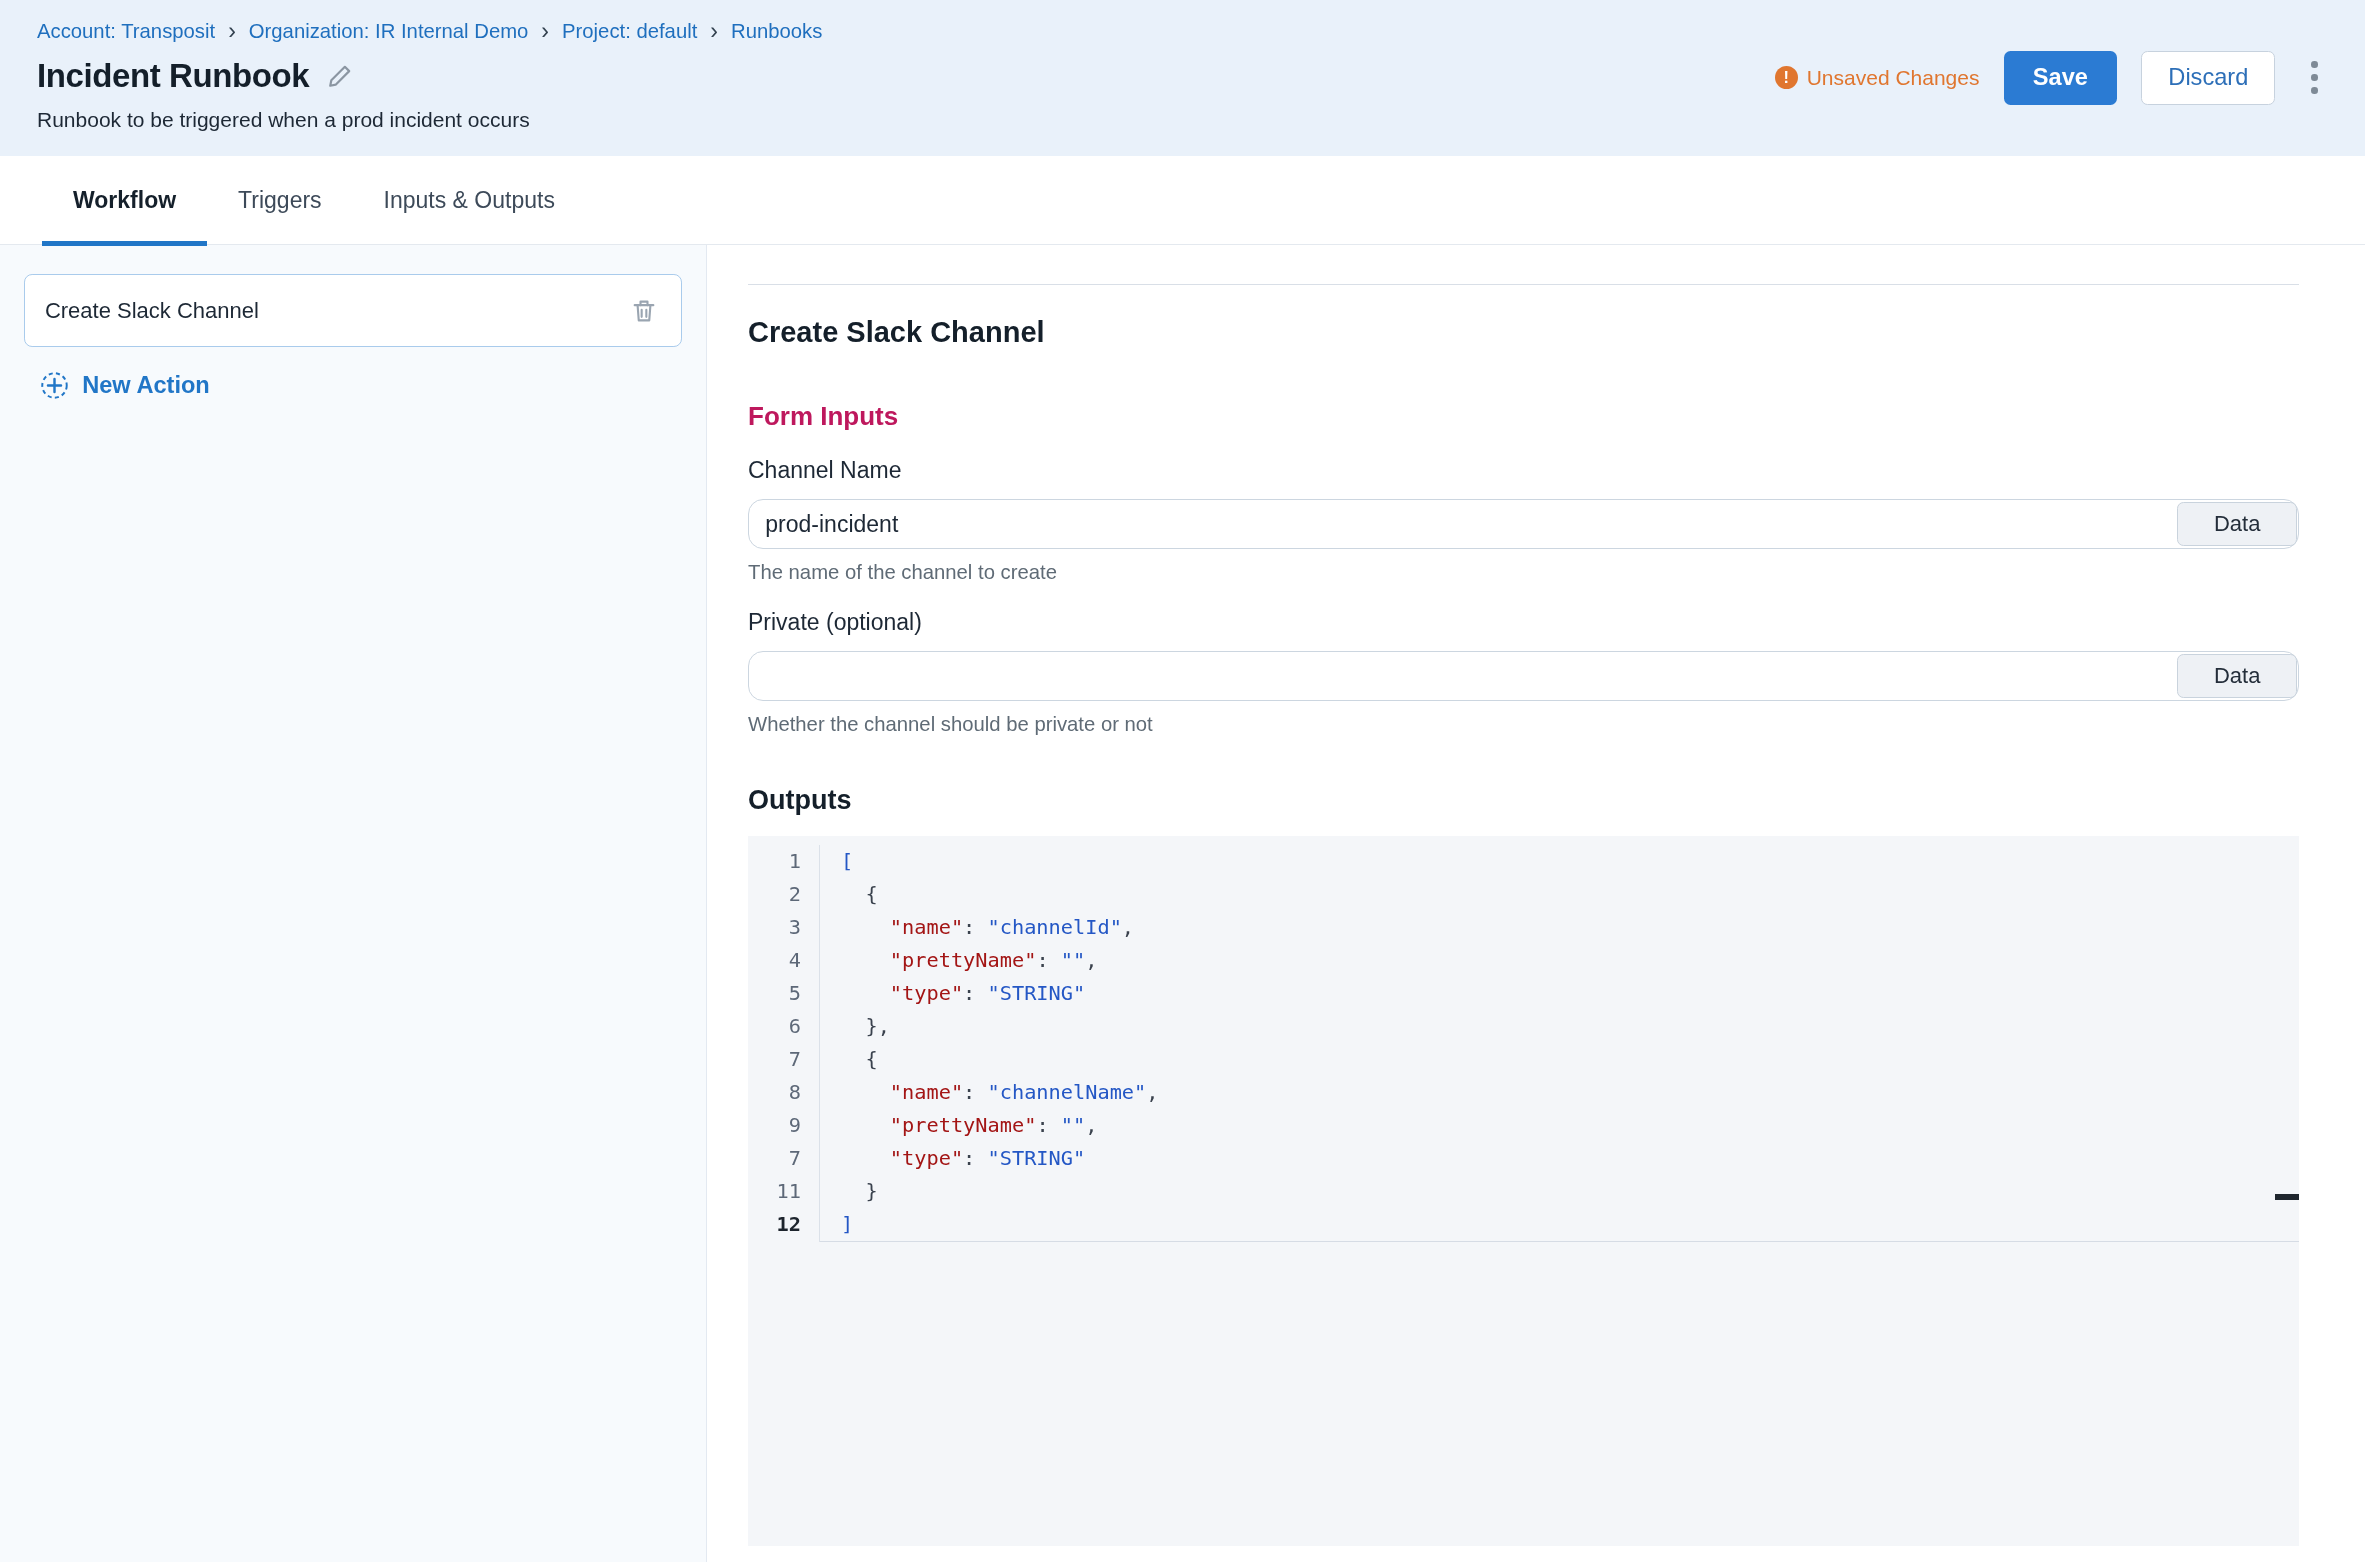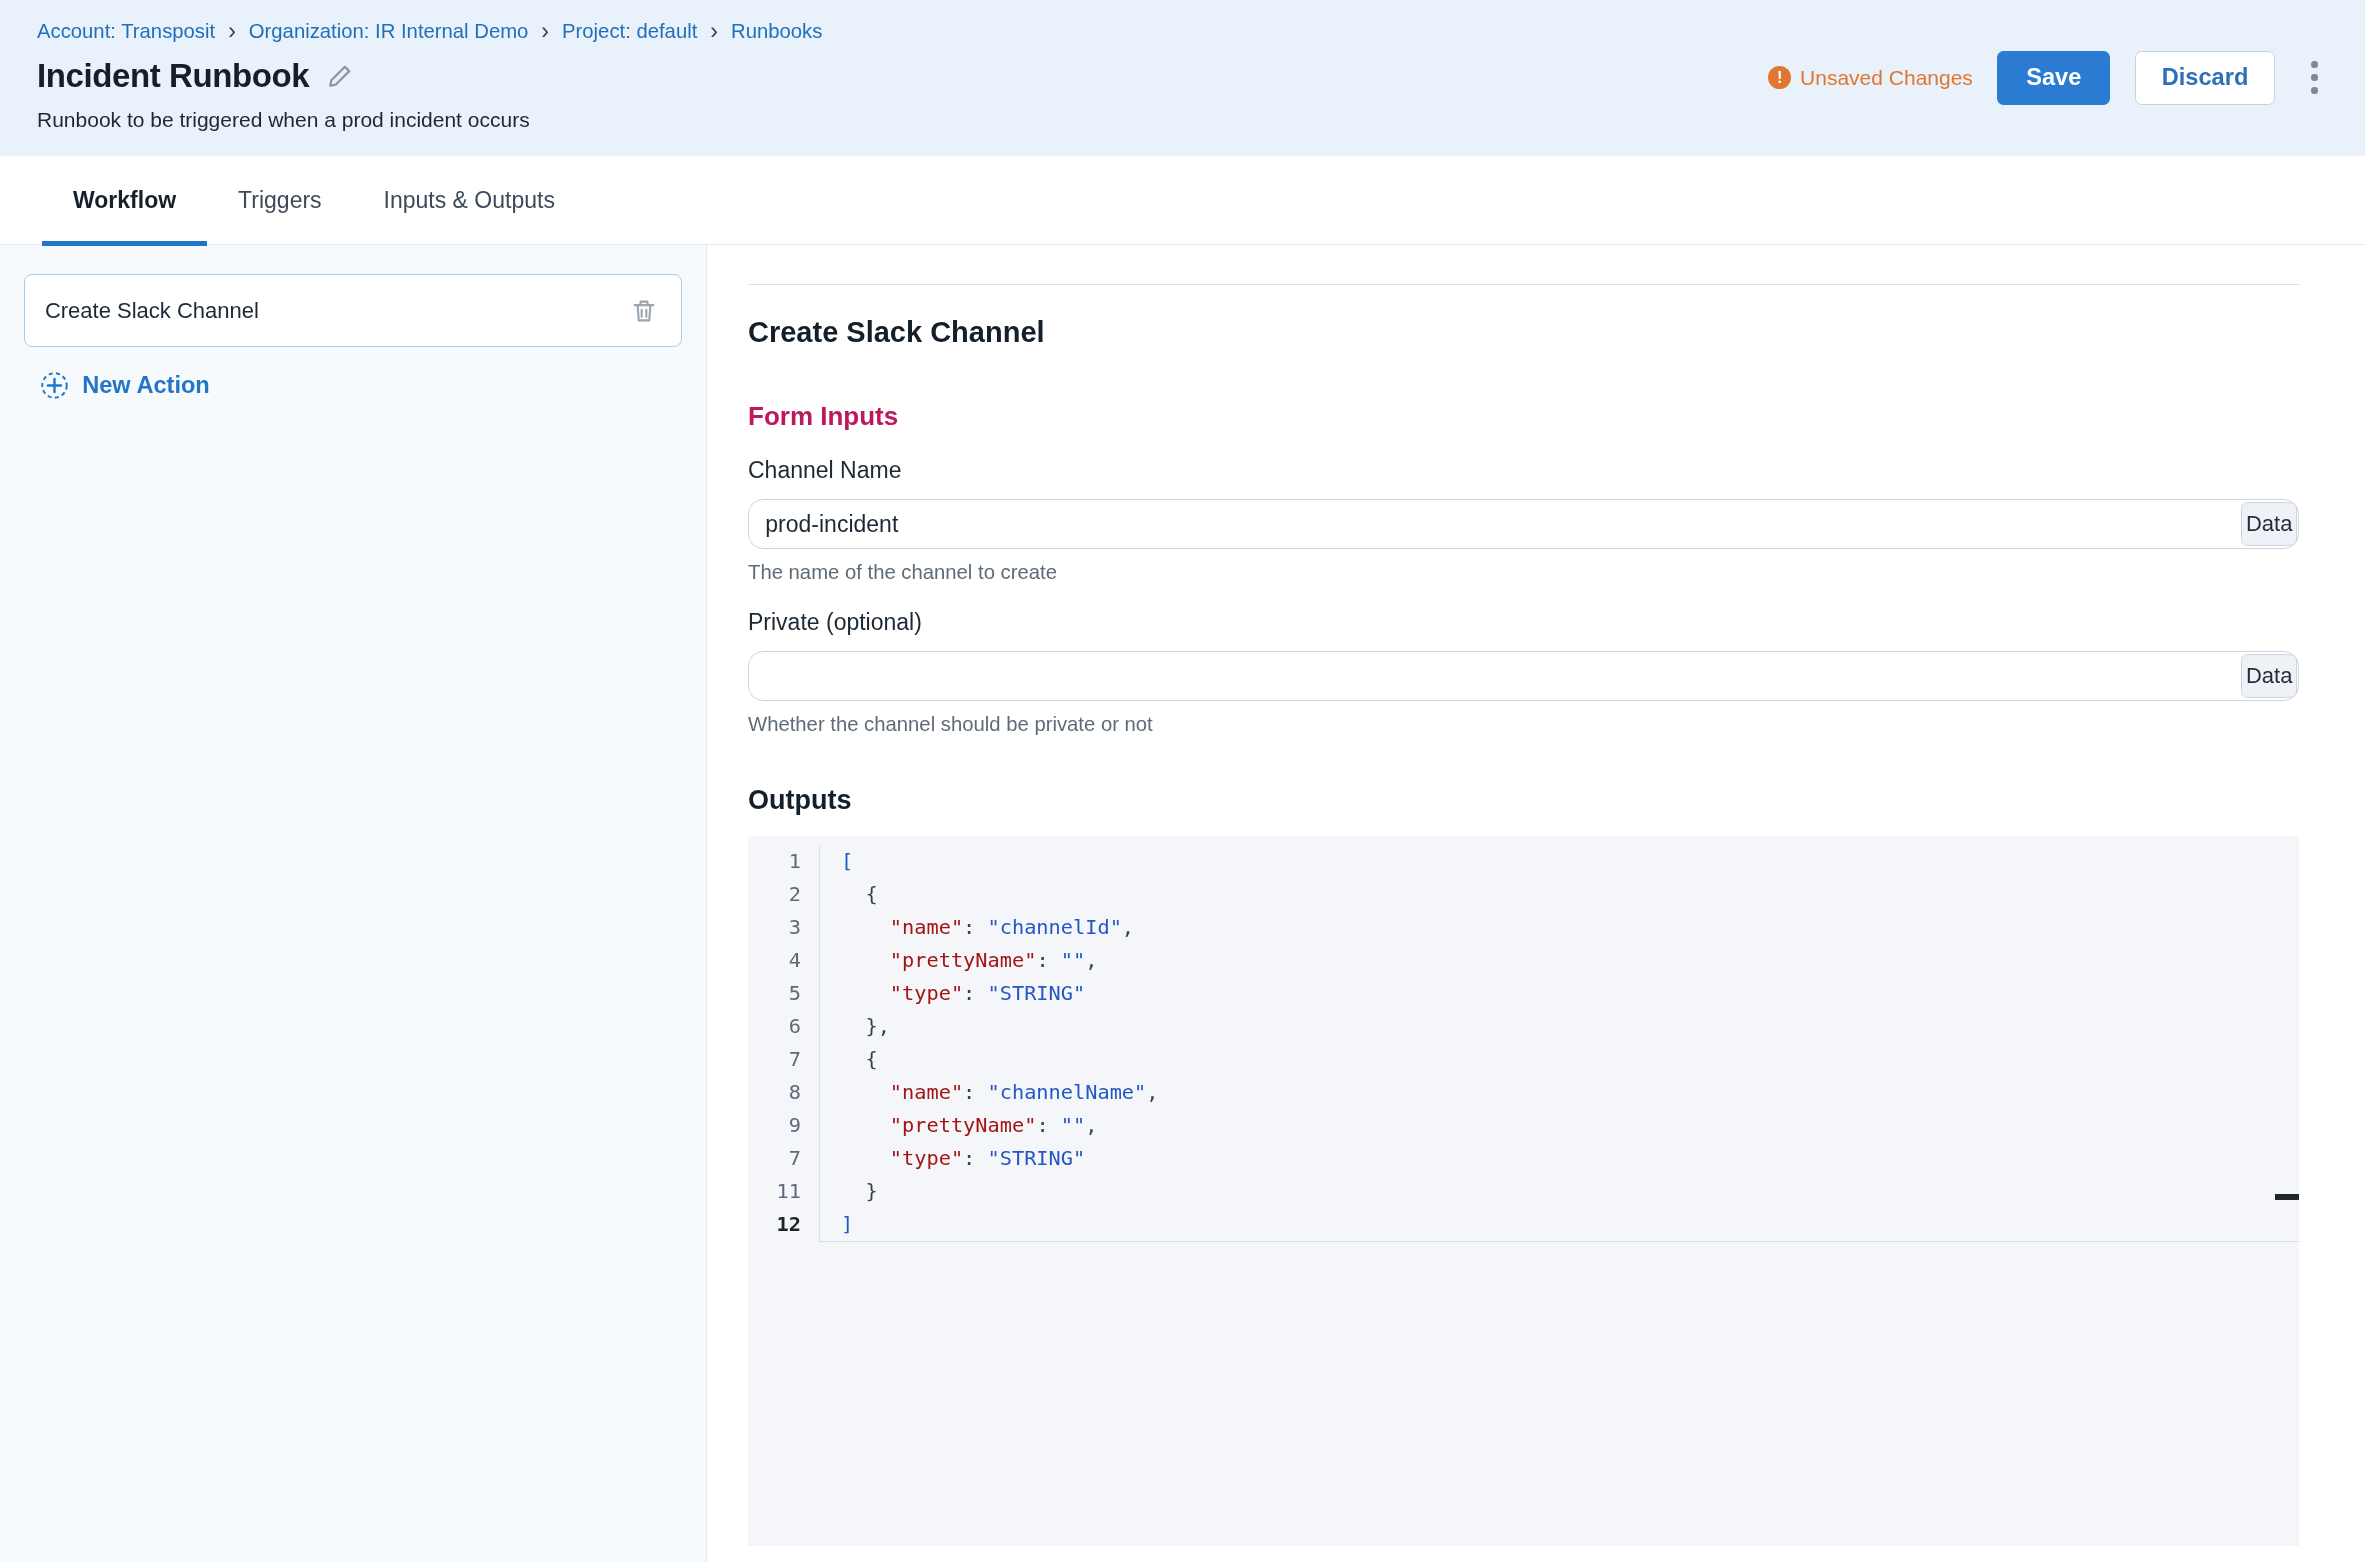--- a/index.html
+++ b/index.html
@@ -31,21 +31,21 @@
   .page-title{font-size:33px;font-weight:bold;margin:0;color:#141f2a;letter-spacing:-0.4px;}
   .edit-icon{display:flex;align-items:center;cursor:pointer;}
   .page-subtitle{font-size:21px;color:#1d2835;margin-top:13px;}
   .header-actions{display:flex;align-items:center;gap:24.4px;margin-top:31px;align-self:flex-start;}
   .unsaved-badge{display:flex;align-items:center;gap:9px;color:var(--unsaved);font-size:21px;white-space:nowrap;}
   .warn-icon{width:23px;height:23px;border-radius:50%;background:var(--unsaved);color:#fff;
     display:flex;align-items:center;justify-content:center;font-size:16.3px;font-weight:bold;}
   .save-button{background:var(--save-button-bg);color:#ffffff;border:none;border-radius:6.5px;
     height:54px;padding:0 29px;font-size:23.6px;font-weight:bold;font-family:inherit;cursor:pointer;}
   .discard-button{background:#fff;color:#2d6fb8;border:1.6px solid #c7d2de;border-radius:6.5px;
-    height:54px;padding:0 26px;font-size:23.6px;font-weight:bold;font-family:inherit;cursor:pointer;}
+    height:54px;padding:0 26px;font-size:23.6px;font-weight:normal;font-family:inherit;cursor:pointer;}
   .kebab{display:flex;flex-direction:column;gap:6.5px;padding:8.1px 11.4px;cursor:pointer;}
   .kebab i{width:6.5px;height:6.5px;border-radius:50%;background:#7e8a96;display:block;}
 
   
   .tabbar{background:#fff;border-bottom:1.6px solid #e4e9ef;display:flex;padding-left:42px;height:89px;flex-shrink:0;}
   .tab{position:relative;display:flex;align-items:center;padding:0 31px;font-size:23px;color:#3d4a59;cursor:pointer;}
   .tab.active{color:#15202b;font-weight:bold;}
   .tab.active::after{content:"";position:absolute;left:0;right:0;bottom:-1.6px;height:4.9px;background:var(--accent);}
 
   
@@ -60,21 +60,21 @@
 
   .main{flex:1;padding:0 67px 0 41px;min-width:0;}
   .divider{border:none;border-top:1.6px solid #d9dfe7;margin:39px 0 0 0;}
   .detail-title{font-size:29px;font-weight:bold;margin:31px 0 0 0;color:#141f2a;}
   .detail-desc{font-size:23px;margin-top:14.6px;color:#1d2835;}
   .form-heading{font-size:26px;font-weight:bold;margin:52px 0 0 0;color:#be185d;}
   .field-label{font-size:23px;margin-top:25px;color:#1d2835;}
   .input-wrap{position:relative;margin-top:14.6px;}
   .text-input{width:100%;height:50px;border:1.6px solid #ccd6e0;border-radius:15px;background:#fff;
     font-size:23px;padding:0 138px 0 16.3px;color:#1d2835;font-family:inherit;outline:none;}
-  .data-btn{position:absolute;right:1.6px;top:50%;transform:translateY(-50%);height:44px;padding:0 4px;
+  .data-btn{position:absolute;right:1.6px;top:50%;transform:translateY(-50%);height:44px;padding:0 36px;
     background:#eef1f5;border:1.6px solid #c9d3dd;border-radius:6.5px;color:#242e3a;
     font-size:22px;font-family:inherit;cursor:pointer;}
   .field-help{font-size:20.3px;color:#5f6b76;margin-top:12.2px;}
   .outputs-heading{font-size:27px;font-weight:bold;margin:49px 0 0 0;color:#141f2a;}
 
   
   .code-editor{position:relative;margin-top:19.5px;background:#f4f6f9;min-height:710px;
     font-family:"DejaVu Sans Mono",monospace;font-size:20.3px;padding-top:9.8px;}
   .code-line{display:flex;line-height:33px;}
   .gutter{width:72px;min-width:72px;text-align:right;padding-right:18px;color:#5d6878;

